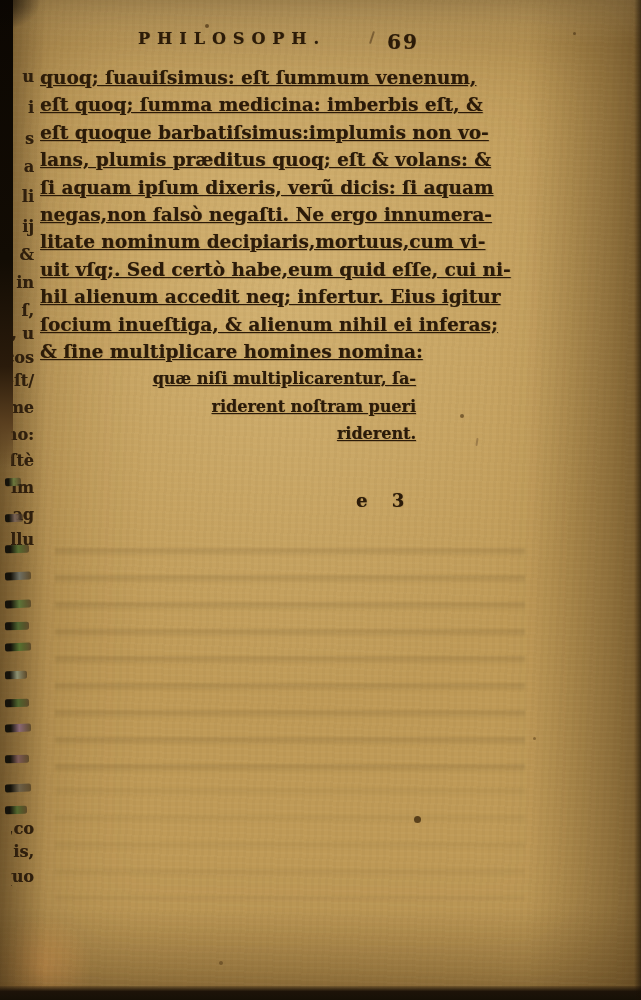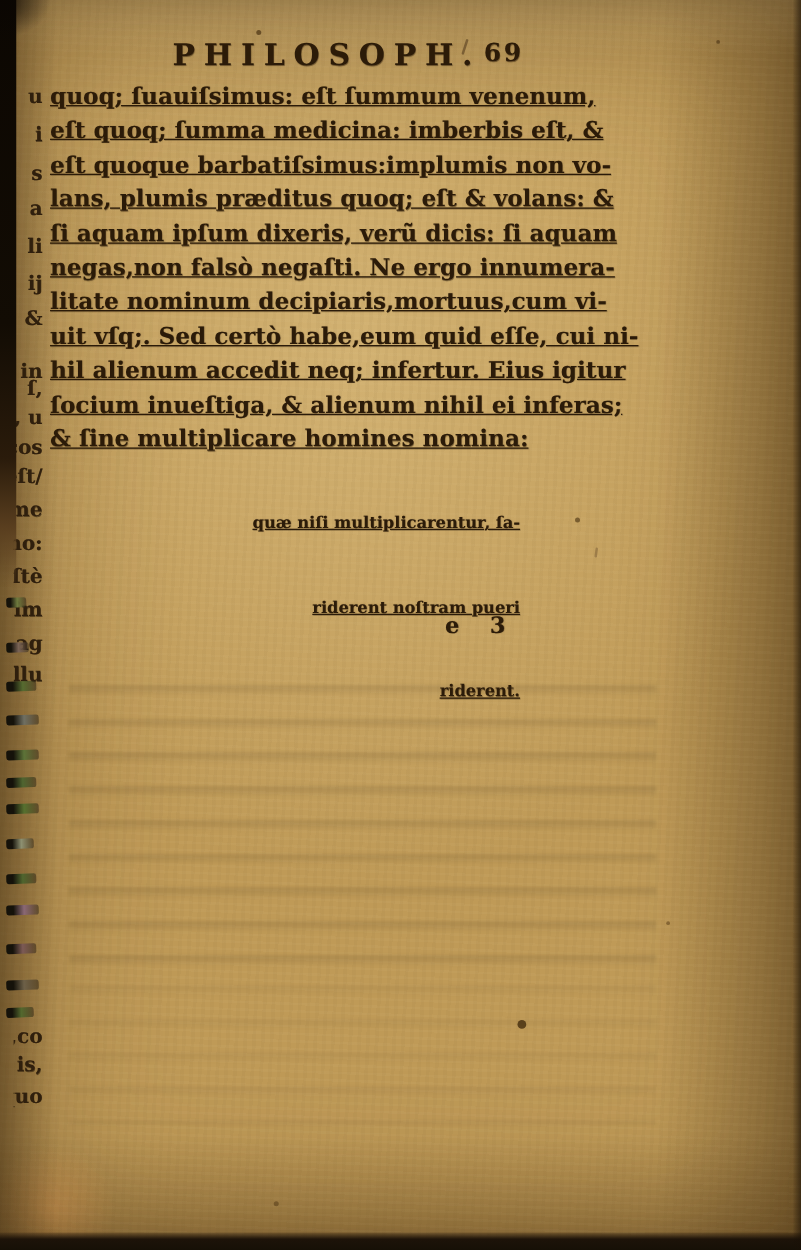--- a/index.html
+++ b/index.html
@@ -14,30 +14,30 @@
     var(--paper,#bf9a57);}
   .paper::after{content:"";position:absolute;inset:0;pointer-events:none;
     box-shadow:inset 0 0 130px rgba(56,36,10,.48), inset 0 0 28px rgba(56,36,10,.22);}
   .texture{position:absolute;inset:0;background:
     repeating-linear-gradient(93deg, rgba(118,93,48,.05) 0 3px, rgba(0,0,0,0) 3px 7px),
     repeating-linear-gradient(2deg, rgba(232,212,162,.05) 0 2px, rgba(0,0,0,0) 2px 6px);}
   .ghost{position:absolute;left:55px;width:470px;filter:blur(1.2px);
     background:repeating-linear-gradient(180deg, rgba(96,74,38,.32) 0 3px, rgba(96,74,38,0) 9px 27px);}
   .ghost.g1{top:548px;height:228px;opacity:.5;}
   .ghost.g2{top:788px;height:112px;opacity:.22;}
-  .running-title{position:absolute;left:138px;top:29px;font-size:24px;font-weight:700;
+  .running-title{position:absolute;left:138px;top:29px;font-size:16px;font-weight:700;
     letter-spacing:7px;color:var(--ink,#2b1b09);text-shadow:.4px .4px .7px rgba(43,27,9,.55);}
   .page-number{position:absolute;left:387px;top:30px;font-size:20px;font-weight:700;
     letter-spacing:2px;color:var(--ink,#2b1b09);text-shadow:.4px .4px .7px rgba(43,27,9,.55);}
   .textblock{position:absolute;left:40px;top:64px;width:444px;color:var(--ink,#2b1b09);
     font-size:18.5px;font-weight:700;}
   .line{height:27.4px;line-height:27.4px;white-space:nowrap;
     text-shadow:.4px .4px .7px rgba(43,27,9,.55);text-decoration:underline;}
   .line.centered{text-align:right;padding-right:68px;}
-  .line.small{font-size:13px;margin-top:40px;}
+  .line.small{font-size:16px;}
   .signature{position:absolute;left:356px;top:472px;font-size:18px;font-weight:700;
     color:var(--ink,#2b1b09);word-spacing:18px;text-shadow:.4px .4px .8px rgba(43,27,9,.6);margin-top:18px;}
   .left-shade{position:absolute;left:0;top:0;width:46px;height:1000px;
     background:linear-gradient(90deg, rgba(58,39,15,.38), rgba(58,39,15,0));}
   .sliver-frags{position:absolute;left:11px;top:0;width:26px;height:950px;overflow:hidden;}
   .fragment{position:absolute;right:3px;font-size:16px;font-weight:700;color:#2f1f0d;
     white-space:nowrap;line-height:18px;text-shadow:.3px .3px .5px rgba(47,31,13,.6);}
   .edge-marks{position:absolute;left:5px;top:0;width:32px;height:1000px;}
   .edge-bar{position:absolute;left:0;height:8px;border-radius:2px;transform:rotate(-2deg);}
   .gutter-band{position:absolute;left:0;top:0;width:13px;height:470px;
@@ -98,21 +98,21 @@
 
   <div class="left-shade"></div>
   <div class="sliver-frags">
       <span class="fragment" style="top: 68px;">u</span>
       <span class="fragment" style="top: 99px;">i</span>
       <span class="fragment" style="top: 130px;">s</span>
       <span class="fragment" style="top: 158px;">a</span>
       <span class="fragment" style="top: 188px;">li</span>
       <span class="fragment" style="top: 218px;">ij</span>
       <span class="fragment" style="top: 246px;">&amp;</span>
-      <span class="fragment" style="top: 288px;">in</span>
+      <span class="fragment" style="top: 274px;">in</span>
       <span class="fragment" style="top: 302px;">ſ,</span>
       <span class="fragment" style="top: 325px;">, u</span>
       <span class="fragment" style="top: 349px;">cos</span>
       <span class="fragment" style="top: 372px;">eſt/</span>
       <span class="fragment" style="top: 399px;">sme</span>
       <span class="fragment" style="top: 426px;">no:</span>
       <span class="fragment" style="top: 452px;">ſtè</span>
       <span class="fragment" style="top: 479px;">, im</span>
       <span class="fragment" style="top: 506px;">,ag</span>
       <span class="fragment" style="top: 531px; text-align: right;">llu</span>

